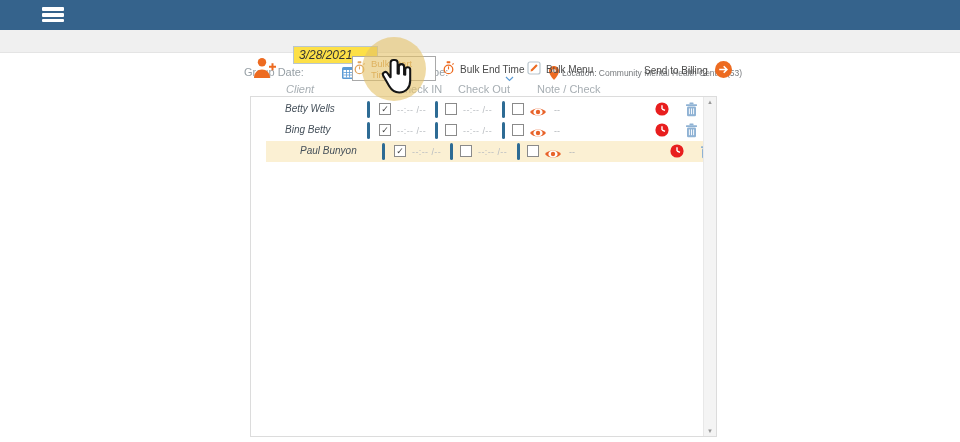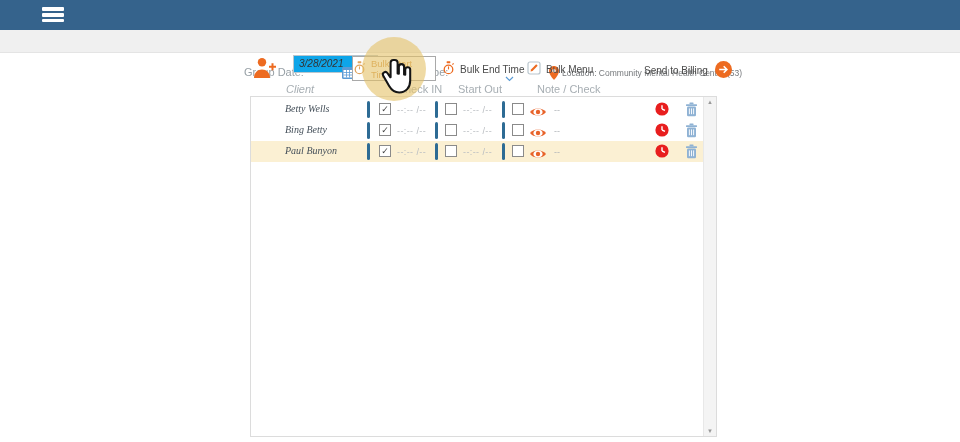--- a/index.html
+++ b/index.html
@@ -11,22 +11,22 @@
           border-bottom:2px solid #2a5070;}
   .menu-btn{position:absolute;left:36px;top:4px;width:34px;height:25px;text-align:center;cursor:pointer;}
   .hamburger{display:inline-block;margin-top:1px;}
   .hamburger i{display:block;width:22px;height:3.4px;background:#ffffff;border-radius:1px;margin:2.4px auto;}
   .menu-label{display:block;font-size:7.5px;color:#d9e2ea;margin-top:1px;}
 
   
   .subbar{position:absolute;left:0;top:30px;width:960px;height:22px;background:#f0f0f0;
           border-bottom:1px solid #e4e4e4;}
   .flabel{position:absolute;font-size:11px;color:#97a0a6;}
-  .date-input{position:absolute;left:293px;top:25px;width:64px;height:15px;background:#0ea5e9;
-              border:1px solid #b9c6ce;font-size:10px;font-style:italic;color:#333;
+  .date-input{position:absolute;left:293px;top:16px;width:64px;height:15px;background:#fde047;
+              border:1px solid #b9c6ce;font-size:12px;font-style:italic;color:#333;
               padding:1px 14px 0 5px;line-height:14px;}
   .cal-ic{position:absolute;left:342px;top:35px;width:12px;height:12px;}
   .type-select{position:absolute;left:438px;top:33px;width:80px;height:16px;background:#fff;
                border:1px solid #b9c6ce;font-size:10px;color:#333;padding:2px 14px 0 5px;line-height:13px;}
   .sel-chev{position:absolute;left:505px;top:38px;}
   .pin-ic{position:absolute;left:549px;top:36px;}
   .loc-text{position:absolute;left:562px;top:38px;font-size:8.5px;color:#76797c;}
 
   
   .tbtn{position:absolute;display:flex;align-items:center;gap:5px;font-size:10px;color:#4a4a4a;cursor:pointer;}
@@ -38,22 +38,22 @@
   .send-billing{left:644px;top:61px;gap:7px;}
 
   
   .colh{position:absolute;top:83px;font-size:11px;color:#a7aeb3;}
 
   
   .panel{position:absolute;left:250px;top:96px;width:467px;height:341px;background:#fff;
          border:1px solid #dcdcdc;box-sizing:border-box;}
   .rows{position:absolute;left:0;top:2px;right:12px;}
   .row{position:relative;height:21px;}
-  .row.hl{background:#fbf0d3;}
-  .client{position:absolute;left:34px;top:4px;font-size:10px;font-style:italic;color:#45505a;font-family:Liberation Serif, serif;}
+  .row.hl{background:#fbf0d3;margin-left:15px;}
+  .client{position:absolute;left:34px;top:4px;font-size:10px;font-style:italic;color:#45505a;}
   .vdiv{position:absolute;top:2px;width:3px;height:17px;background:#2d6b94;border-radius:2px;}
   .d1{left:116px;} .d2{left:184px;} .d3{left:251px;}
   .cb{position:absolute;top:4px;width:10px;height:10px;background:#fff;border:1px solid #8a8a8a;
       font-size:9px;line-height:10px;text-align:center;color:#444;cursor:pointer;}
   .cb1{left:128px;} .cb2{left:194px;} .cb3{left:261px;}
   .time{position:absolute;top:6px;font-size:9px;color:#b9bdc1;letter-spacing:.4px;}
   .t1{left:146px;} .t2{left:212px;}
   .eye{position:absolute;left:278px;top:5px;cursor:pointer;}
   .notetime{position:absolute;left:303px;top:6px;font-size:9px;color:#b0b4b8;}
   .clockic{position:absolute;left:404px;top:3px;cursor:pointer;}
@@ -158,21 +158,21 @@
     <span>
       <svg width="17" height="17" viewBox="0 0 17 17">
           <circle cx="8.5" cy="8.5" r="8.5" fill="#ed6b21"></circle>
           <path d="M4.2 8.5 h7 M8.7 5.3 l3.2 3.2 -3.2 3.2" fill="none" stroke="#fff" stroke-width="1.6"></path>
         </svg>
     </span>
   </div>
 
   <span class="colh" style="left:286px;font-style:italic;">Client</span>
   <span class="colh" style="left:397px;">Check IN</span>
-  <span class="colh" style="left:458px;">Start Out</span>
+  <span class="colh" style="left:458px;">Check Out</span>
   <span class="colh" style="left:537px;">Note / Check</span>
 
   <div class="panel">
     <div class="rows" id="rows">
         <div class="row">
     <span class="client">Betty Wells</span>
     <span class="vdiv d1"></span>
     <span class="cb cb1">✓</span>
     <span class="time t1">--:-- /--</span>
     <span class="vdiv d2"></span>

